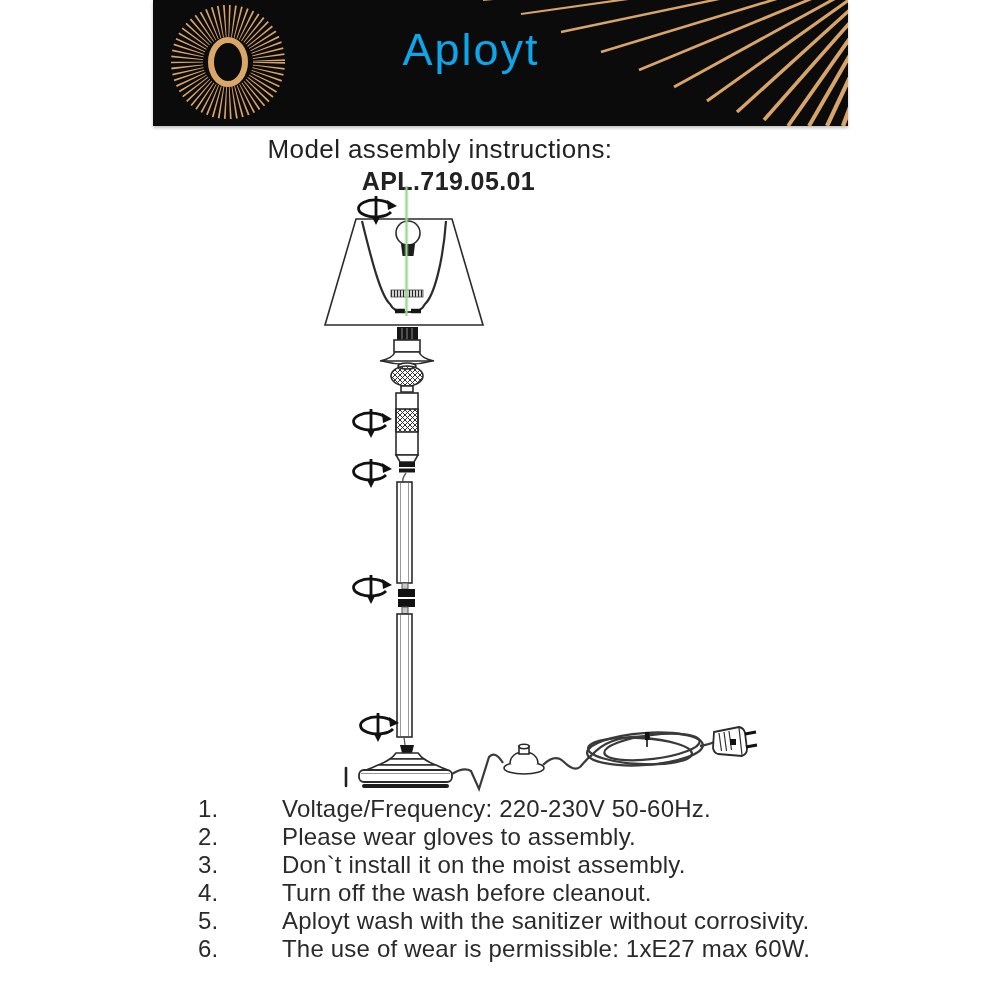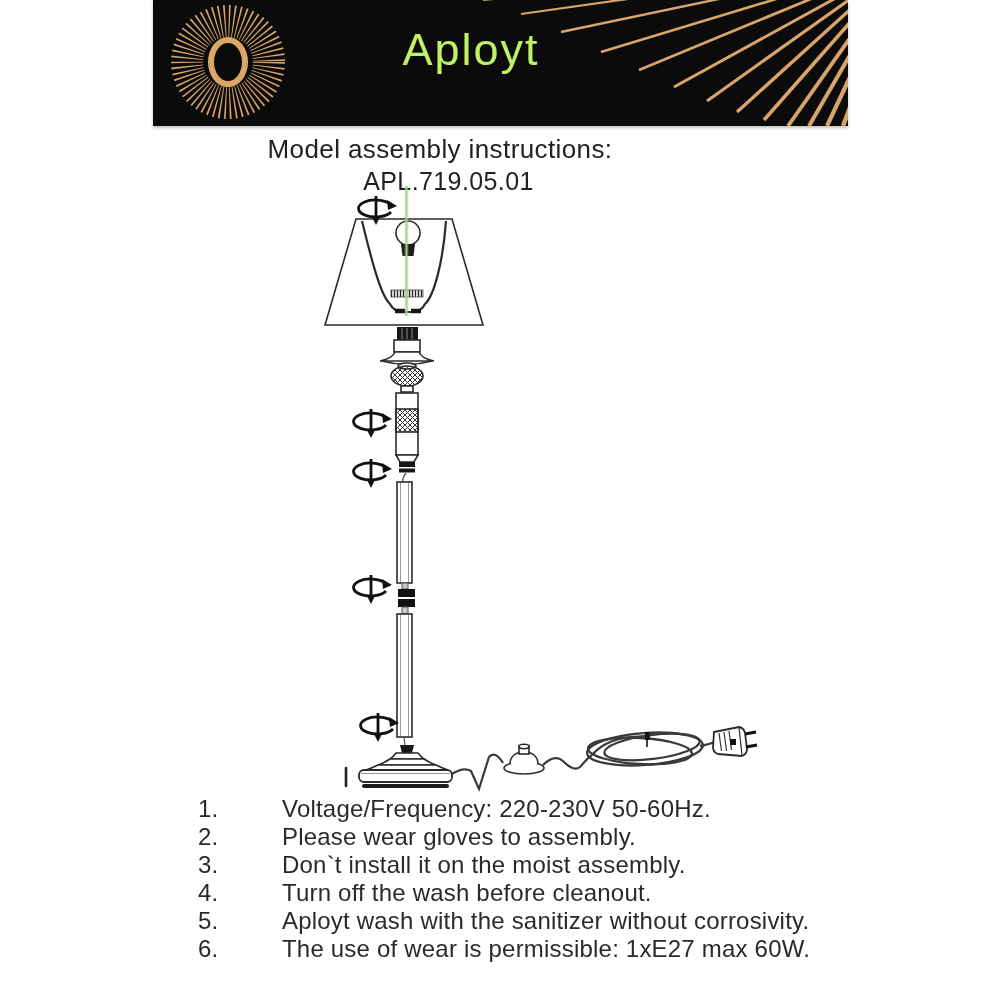--- a/index.html
+++ b/index.html
@@ -9,26 +9,26 @@
   }
   
   .banner{
     position:absolute;left:153px;top:0;width:695px;height:126px;
     background:#0b0b0b;overflow:hidden;box-shadow:0 2px 3px rgba(0,0,0,.25);
   }
   .banner svg{position:absolute;top:0;left:0;}
   .brand-name{
     position:absolute;left:173px;top:24px;width:290px;
     font-size:45px;font-weight:400;letter-spacing:2px;
-    color:#bef264;text-align:center;
+    color:#0ea5e9;text-align:center;
   }
   
   .title-block{position:absolute;left:0;top:134px;width:880px;text-align:center;}
   .title-line1{font-size:26px;font-weight:500;letter-spacing:.4px;color:#222;margin:0;}
-  .title-line2{font-size:25px;font-weight:400;letter-spacing:.4px;color:#222;margin:2px 0 0 17px;}
+  .title-line2{font-size:25px;font-weight:700;letter-spacing:.4px;color:#222;margin:2px 0 0 17px;}
   
   .diagram{position:absolute;left:0;top:0;width:1000px;height:1000px;}
   
   .instructions{position:absolute;left:198px;top:795px;width:680px;}
   .inst-row{display:flex;font-size:24px;line-height:28px;color:#2a2a2a;letter-spacing:.2px;}
   .inst-num{flex:0 0 36px;}
   .inst-text{flex:1;margin-left:48px;}
 </style>
 </head>
 <body>

